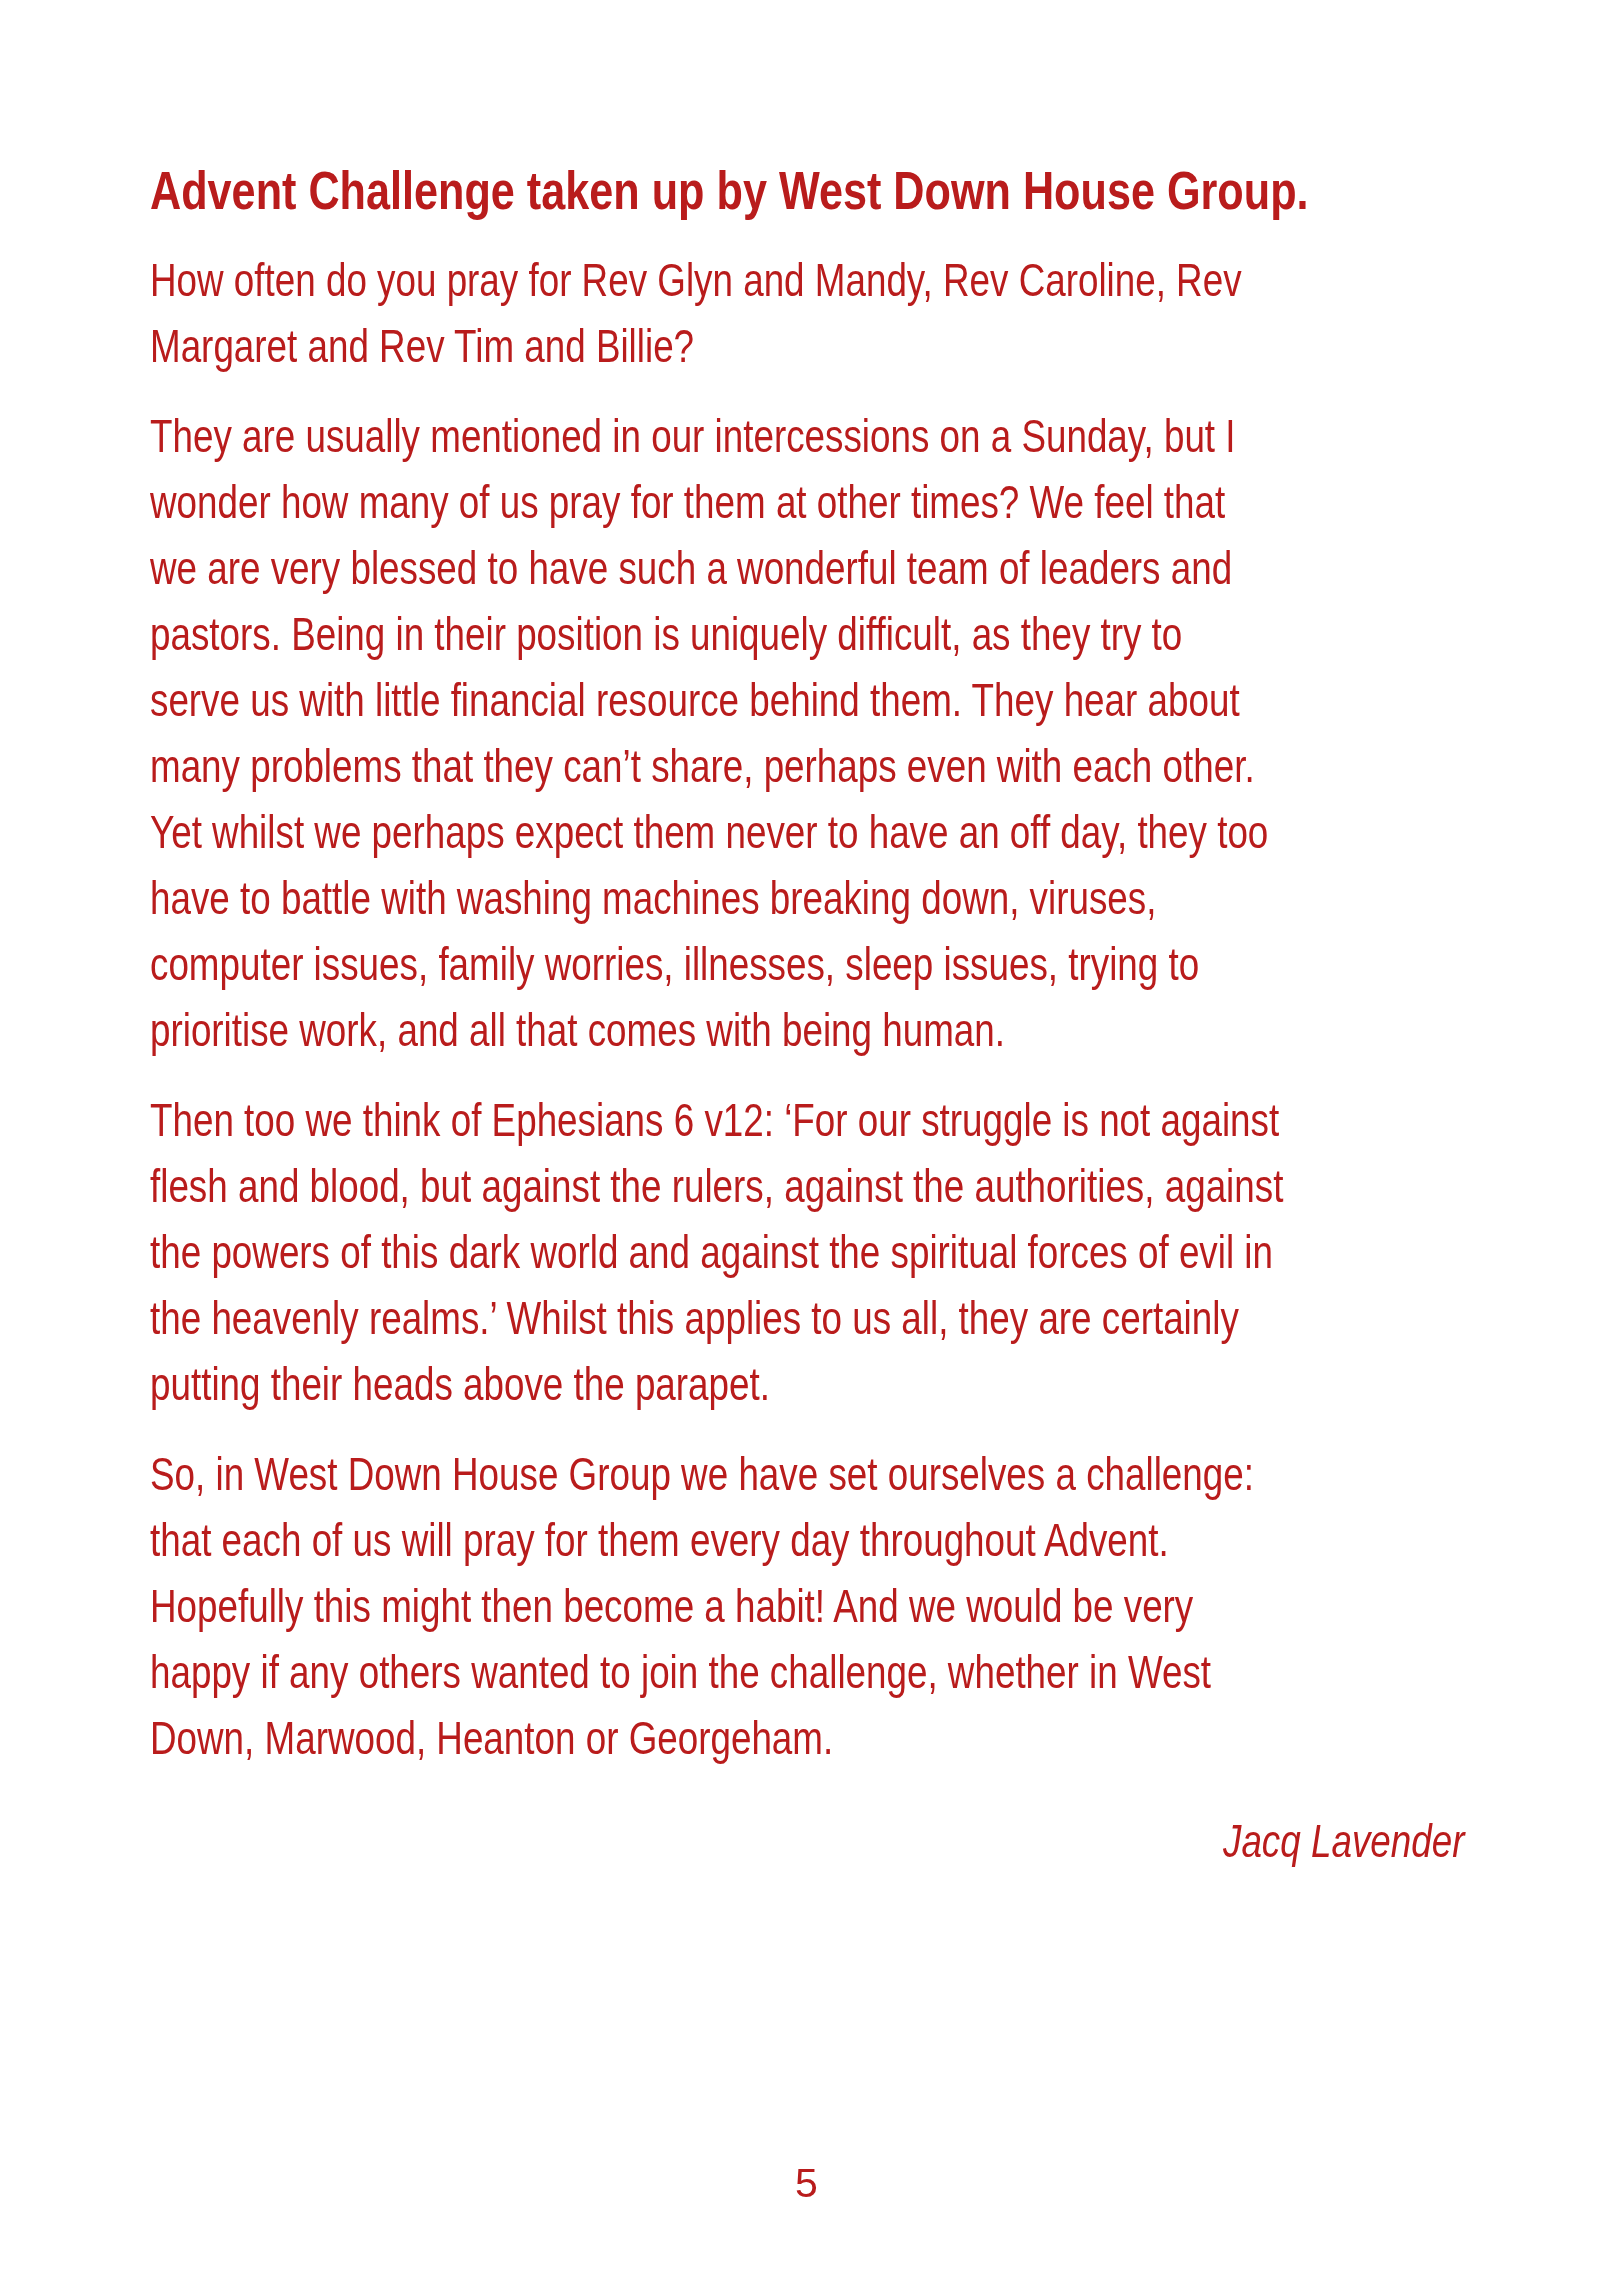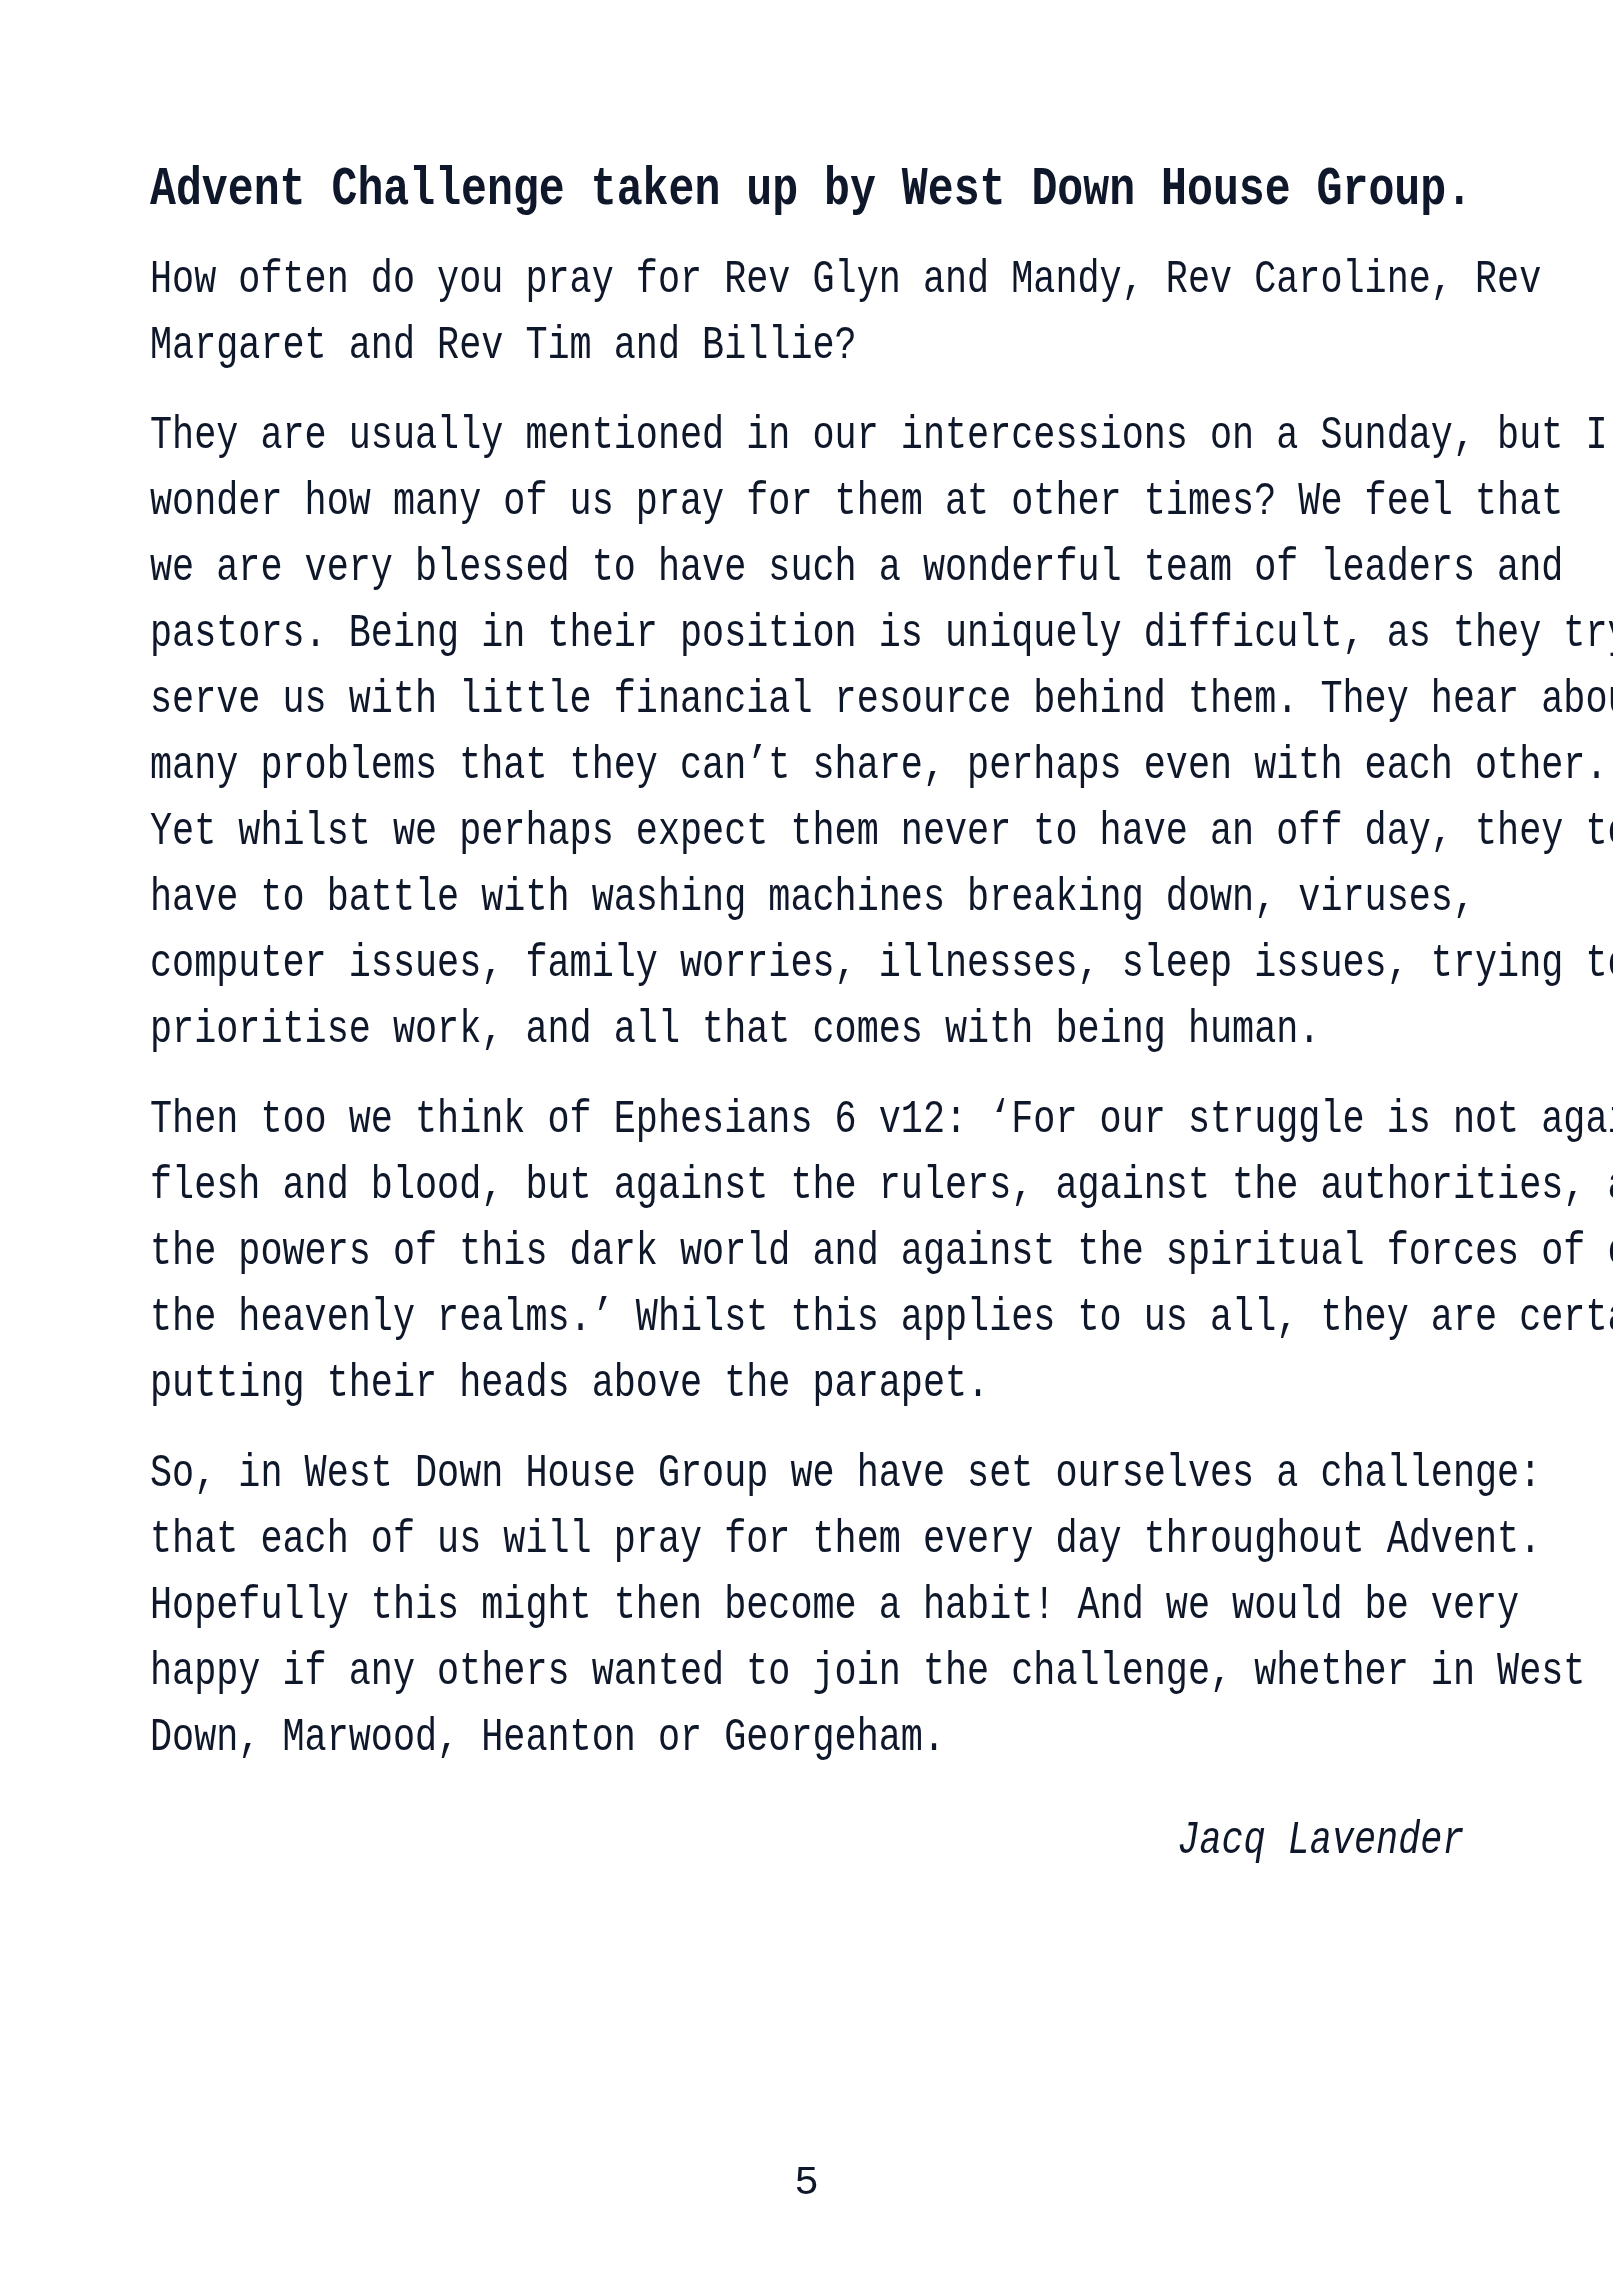--- a/index.html
+++ b/index.html
@@ -6,22 +6,22 @@
     margin: 0;
     padding: 0;
     background: #ffffff;
   }
   .page {
     position: relative;
     width: 1613px;
     height: 2289px;
     background: #ffffff;
     overflow: hidden;
-    font-family: Liberation Mono, monospace;
-    color: #0f172a;
+    font-family: Liberation Sans, sans-serif;
+    color: #b91c1c;
   }
   .content {
     position: absolute;
     left: 150px;
     top: 157px;
     width: 1643px;            
     transform: scaleX(0.8);   
     transform-origin: top left;
   }
   .article-title {

